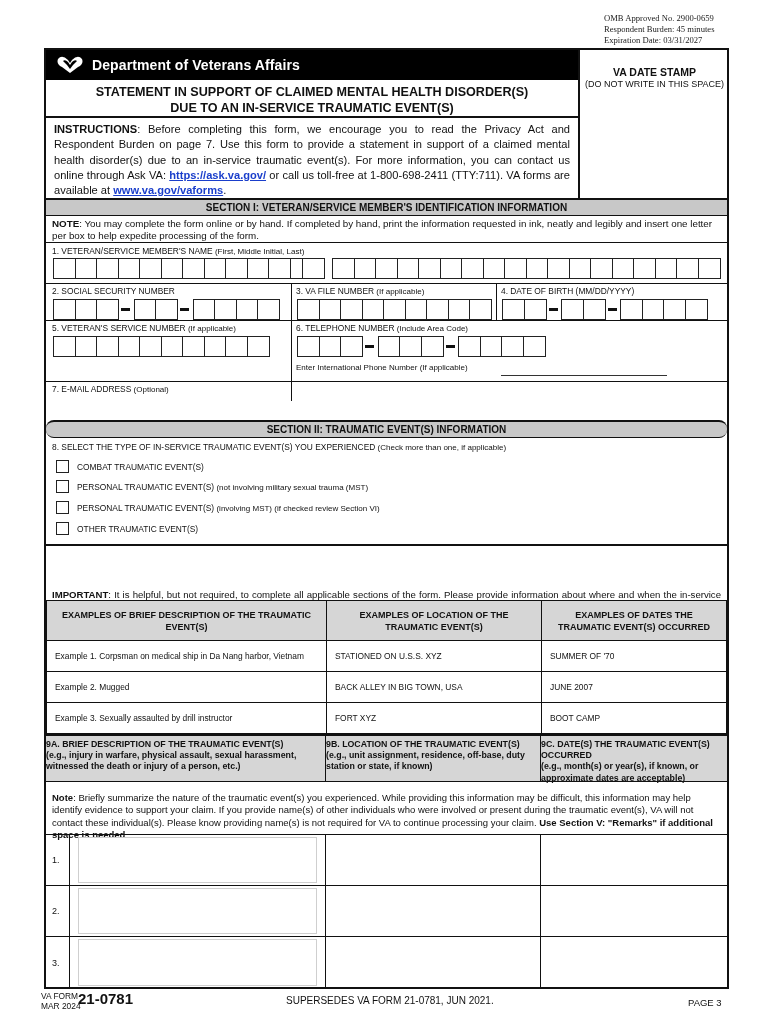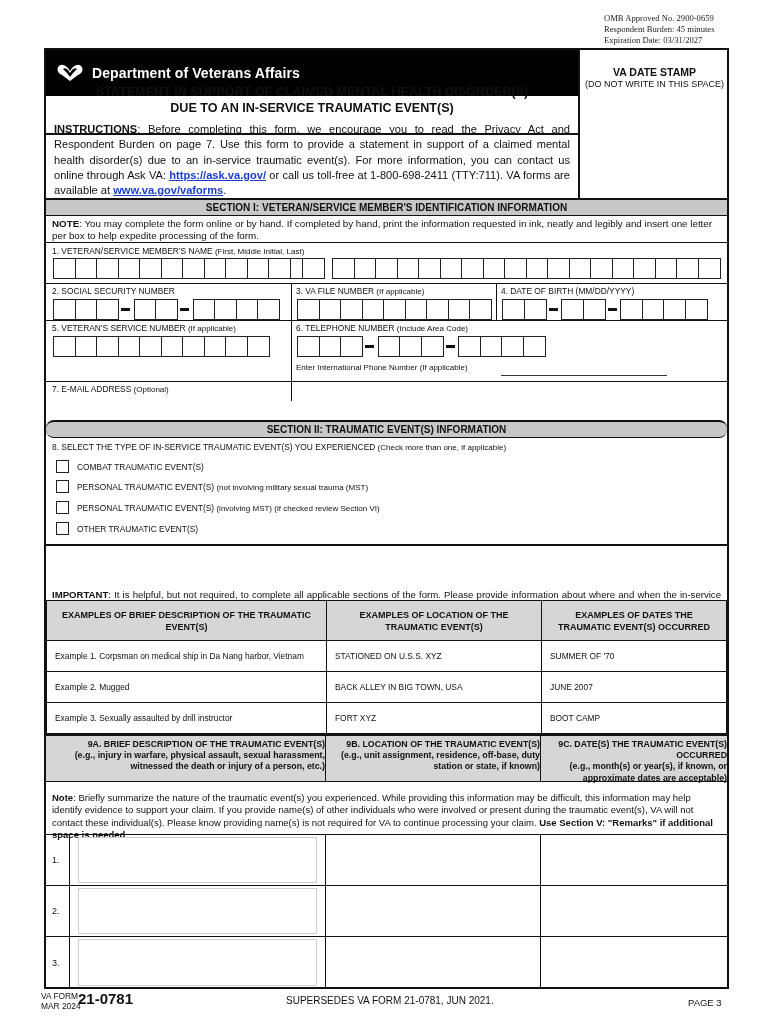--- a/index.html
+++ b/index.html
@@ -4,28 +4,28 @@
 <style>
   * { box-sizing: border-box; margin: 0; padding: 0; }
   html, body { width: 770px; height: 1024px; background: #fff; overflow: hidden; }
   body { font-family: "Liberation Sans", sans-serif; color: #111; position: relative; }
 
   .omb { position: absolute; left: 604px; top: 13px; font-family: "Liberation Serif", serif; font-size: 8.6px; line-height: 11px; color: #222; }
 
   .form { position: absolute; left: 44px; top: 48px; width: 685px; height: 941px; border: 2px solid #111; }
 
   
-  .hdr-black { position: absolute; left: 0; top: 0; width: 532px; height: 46px; background: #000; color: #fff; display: flex; align-items: center; padding-left: 10px; }
+  .hdr-black { position: absolute; left: 0; top: 0; width: 532px; height: 30px; background: #000; color: #fff; display: flex; align-items: center; padding-left: 10px; }
   .hdr-black .logo { width: 28px; height: 20px; margin-right: 8px; }
   .hdr-black .dept { font-size: 14px; font-weight: bold; letter-spacing: 0.1px; }
   .stamp { position: absolute; left: 532px; top: 0; width: 151px; height: 148px; border-left: 2px solid #111; text-align: center; padding-top: 16px; }
   .stamp .t1 { font-size: 10.5px; font-weight: bold; }
   .stamp .t2 { font-size: 9px; margin-top: 1px; }
 
-  .title { position: absolute; left: 0; top: 30px; width: 532px; height: 55px; border-bottom: 2px solid #111; text-align: center; font-weight: bold; font-size: 12.6px; line-height: 16px; padding-top: 4px; }
+  .title { position: absolute; left: 0; top: 30px; width: 532px; height: 38px; border-bottom: 2px solid #111; text-align: center; font-weight: bold; font-size: 12.6px; line-height: 16px; padding-top: 4px; }
   .instr { position: absolute; left: 0; top: 68px; width: 532px; height: 80px; padding: 4px 8px; font-size: 11.1px; line-height: 15.3px; text-align: justify; }
   .instr b { font-weight: bold; }
   .instr a { color: #1a3ecb; font-weight: bold; text-decoration: underline; }
 
   .sec-hdr { position: absolute; left: 0; width: 681px; height: 18px; background: #c8c8c8; border-top: 2px solid #111; border-bottom: 1px solid #111; text-align: center; font-size: 10px; font-weight: bold; line-height: 16px; }
 
   .note1 { position: absolute; left: 0; top: 166px; width: 681px; height: 27px; padding: 2px 6px; font-size: 9.8px; line-height: 12px; border-bottom: 1px solid #111; }
   .lbl { position: absolute; font-size: 8.4px; color: #111; white-space: nowrap; }
   .lbl small { font-size: 8px; }
 
@@ -41,21 +41,21 @@
   .chklbl { position: absolute; font-size: 8.4px; }
 
   .important { position: absolute; left: 0; top: 496px; width: 681px; height: 52px; padding: 3px 6px; font-size: 9.6px; line-height: 12.6px; text-align: justify; margin-top: 40px; }
 
   .ex-table { position: absolute; left: 0; top: 550px; width: 681px; border-collapse: collapse; }
   .ex-table td, .ex-table th { border: 1px solid #111; font-size: 8.4px; padding: 4px 8px; }
   .ex-table th { background: #d6d6d6; font-weight: bold; font-size: 9px; text-align: center; height: 40px; line-height: 12px; }
   .ex-table td { height: 31px; }
 
   .q9-hdr { position: absolute; left: 0; top: 684px; width: 681px; height: 47px; border-top: 2px solid #111; display: flex; background: #d6d6d6; }
-  .q9-hdr div { border-right: 1px solid #111; text-align: right; font-size: 8.8px; font-weight: bold; line-height: 11.2px; padding-top: 3px; }
+  .q9-hdr div { border-right: 1px solid #111; text-align: left; font-size: 8.8px; font-weight: bold; line-height: 11.2px; padding-top: 3px; }
   .q9-hdr div:last-child { border-right: none; }
 
   .note2 { position: absolute; left: 0; top: 731px; width: 681px; height: 53px; border-top: 1px solid #111; padding: 10px 6px; font-size: 9.5px; line-height: 12.4px; }
 
   .resp { position: absolute; left: 0; top: 784px; width: 681px; height: 153px; border-top: 1px solid #111; }
   .resp-row { position: absolute; left: 0; width: 681px; height: 51px; border-bottom: 1px solid #111; display: flex; }
   .resp-row:last-child { border-bottom: none; }
   .resp-row .num { width: 24px; border-right: 1px solid #111; font-size: 9px; display: flex; align-items: center; padding-left: 6px; }
   .resp-row .c1 { width: 256px; border-right: 1px solid #111; position: relative; }
   .resp-row .c1 .inner { position: absolute; left: 8px; top: 2px; right: 8px; bottom: 2px; border: 1px solid #cfcfcf; }

